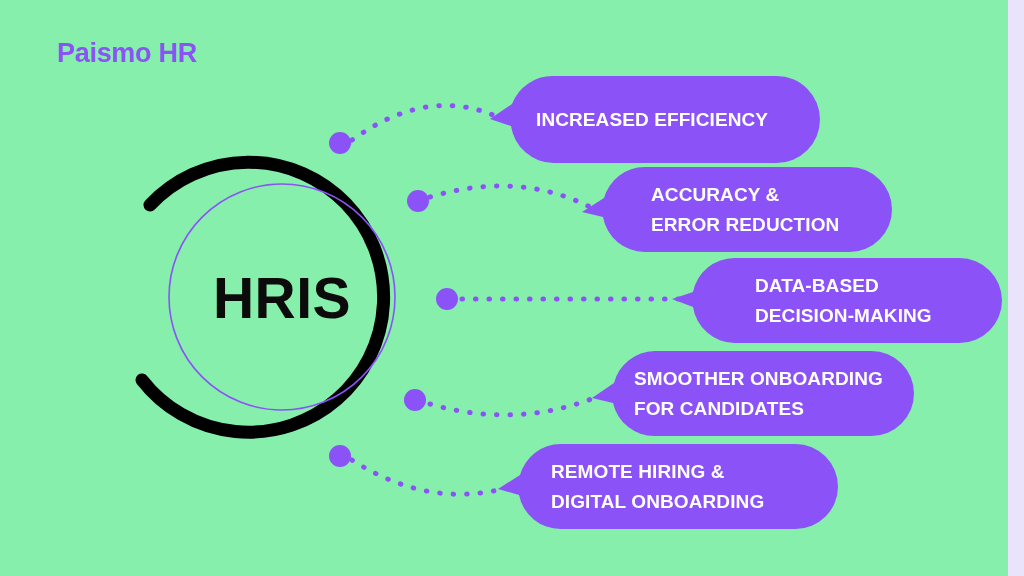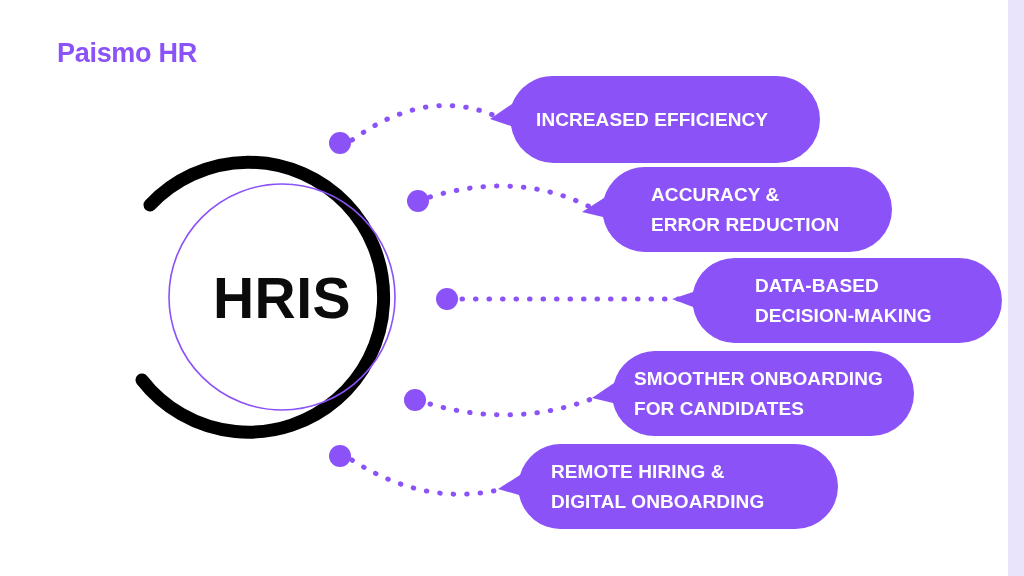--- a/index.html
+++ b/index.html
@@ -10,21 +10,21 @@
     width: 1024px;
     height: 576px;
     background: #e9e4fb;
     font-family: "Liberation Sans", sans-serif;
     overflow: hidden;
   }
   #stage {
     position: relative;
     width: 1008px;
     height: 576px;
-    background: #ffffff;
+    background: #86efac;
   }
   #brand-title {
     position: absolute;
     left: 57px;
     top: 38px;
     font-family: "Liberation Sans", sans-serif;
     font-size: 27px;
     font-weight: bold;
     letter-spacing: -0.3px;
     color: #8b52f7;

